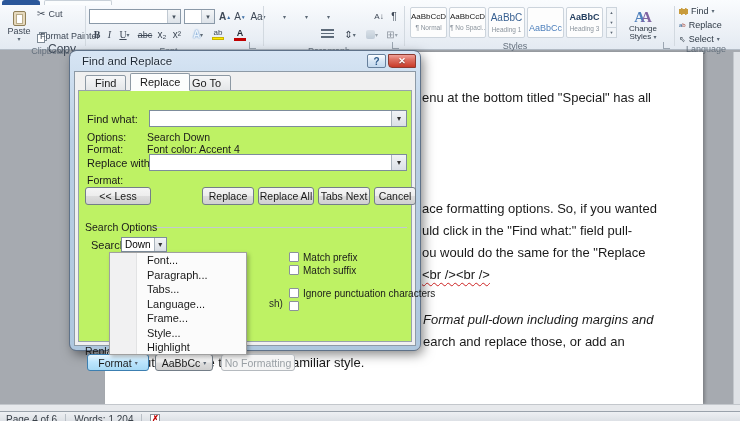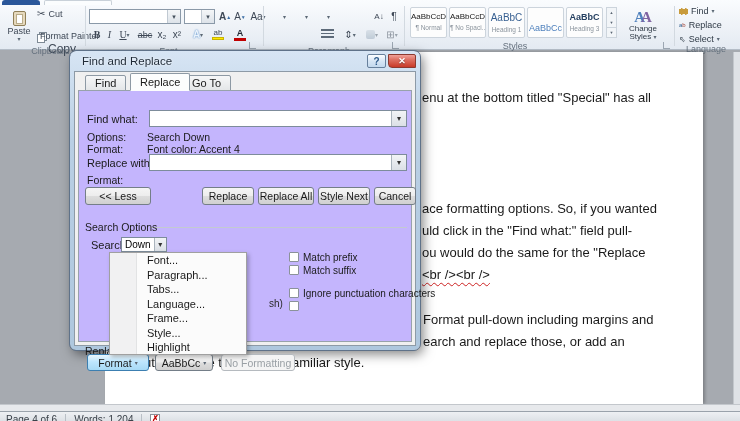--- a/index.html
+++ b/index.html
@@ -54,21 +54,21 @@
   #dlg-help { left:297px; top:3px; width:19px; height:14px; border:1px solid #67809c; border-radius:2px;
     background:linear-gradient(#fdfeff,#d7e6f5 50%,#c3d9ee); color:#2d5a8a; font-size:10px; font-weight:bold;
     display:flex; align-items:center; justify-content:center; }
   #dlg-close { left:318px; top:3px; width:28px; height:14px; border:1px solid #8c3a30; border-radius:0 2px 0 4px;
     background:linear-gradient(#f0a199,#dd6f61 40%, #c93a28); color:#fff; font-size:9px; font-weight:bold;
     display:flex; align-items:center; justify-content:center; text-shadow:0 1px 1px rgba(0,0,0,.4); }
   #dlg-client { left:4px; top:20px; width:342px; height:275px; background:#f0f0f0; border:1px solid #8d9aa6; }
   .dtab { top:3px; height:16px; padding:0 9px; font-size:11px; color:#1a1a1a; display:flex; align-items:center;
     background:linear-gradient(#f6f7f8,#e4e6e8); border:1px solid #8d99a4; border-radius:2px 2px 0 0; }
   .dtab.active { top:1px; height:18px; background:#fcfdfd; border-bottom:1px solid #fcfdfd; z-index:2; }
-  #tab-panel { left:3px; top:18px; width:334px; height:252px; border:1px solid #98a2ab; background:#c4b5fd; }
+  #tab-panel { left:3px; top:18px; width:334px; height:252px; border:1px solid #98a2ab; background:#bef264; }
   .dlabel { position:absolute; font-size:11px; color:#1a1a1a; white-space:nowrap; }
   .dvalue { position:absolute; font-size:10.5px; color:#1a1a1a; white-space:nowrap; }
   .dcombo { position:absolute; height:17px; background:#fff; border:1px solid #7d8c9b; display:flex; }
   .dcombo .cfield { flex:1; font-size:11px; padding:1px 3px; }
   .dcombo .carr2 { width:15px; background:linear-gradient(#f2f4f6,#dbe0e6); border-left:1px solid #aab4bd;
     display:flex; align-items:center; justify-content:center; font-size:8px; color:#333; }
   .wbtn { position:absolute; height:18px; border:1px solid #747e88; border-radius:3px;
     background:linear-gradient(#f5f5f5,#ededed 48%, #dddddd 52%, #d0d0d0); font-size:10.5px; color:#1a1a1a;
     display:flex; align-items:center; justify-content:center; gap:3px; }
   .wbtn.hl { background:linear-gradient(#eaf6fd,#bee6fd 45%, #a7d9f5); border-color:#3c7fb1; }
@@ -281,21 +281,21 @@
     <div class="abs grouplabel" style="left:0;width:62px;top:44px;">Language</div>
   </div>
 </div>
 
 <div id="page" class="abs">
   <span class="docline" style="left:317px;top:38px;">enu at the bottom titled "Special" has all</span>
   <span class="docline" style="left:317px;top:149px;">ace formatting options. So, if you wanted</span>
   <span class="docline" style="left:317px;top:171px;">uld click in the "Find what:" field pull-</span>
   <span class="docline" style="left:317px;top:193px;">ou would do the same for the "Replace</span>
   <span class="docline wavy-red" style="left:317px;top:215px;">&lt;br /&gt;&lt;br /&gt;</span>
-  <span class="docline" style="left:318px;top:260px;">Format pull-down including margins and</span>
+  <span class="docline" style="left:318px;top:260px;font-style:italic;">Format pull-down including margins and</span>
   <span class="docline" style="left:318px;top:282px;">earch and replace those, or add an</span>
   <span class="docline" style="left:10px;top:303px;">attribute to all the text using a familiar style.</span>
 </div>
 <div id="vscroll" class="abs"></div>
 <div id="hscroll" class="abs"></div>
 
 <div id="statusbar" class="abs">
   <span>Page 4 of 6</span>
   <span class="ssep"></span>
   <span>Words: 1,204</span>
@@ -344,21 +344,21 @@
       <div class="wbtn" style="left:6px;top:96px;width:66px;">
         <span>&lt;&lt; Less</span>
       </div>
       <div class="wbtn" style="left:123px;top:96px;width:52px;">
         <span>Replace</span>
       </div>
       <div class="wbtn" style="left:179px;top:96px;width:56px;">
         <span>Replace All</span>
       </div>
       <div class="wbtn" style="left:239px;top:96px;width:52px;">
-        <span>Style Next</span>
+        <span>Tabs Next</span>
       </div>
       <div class="wbtn" style="left:295px;top:96px;width:42px;">
         <span>Cancel</span>
       </div>
 
       <div id="grp-line" style="left:72px;top:136px;width:256px;"></div>
       <span class="dvalue" style="left:6px;top:130px;">Search Options</span>
 
       <span class="dlabel" style="left:12px;top:148px;">Search:</span>
       <div class="dcombo" style="left:42px;top:146px;width:46px;height:15px;">

